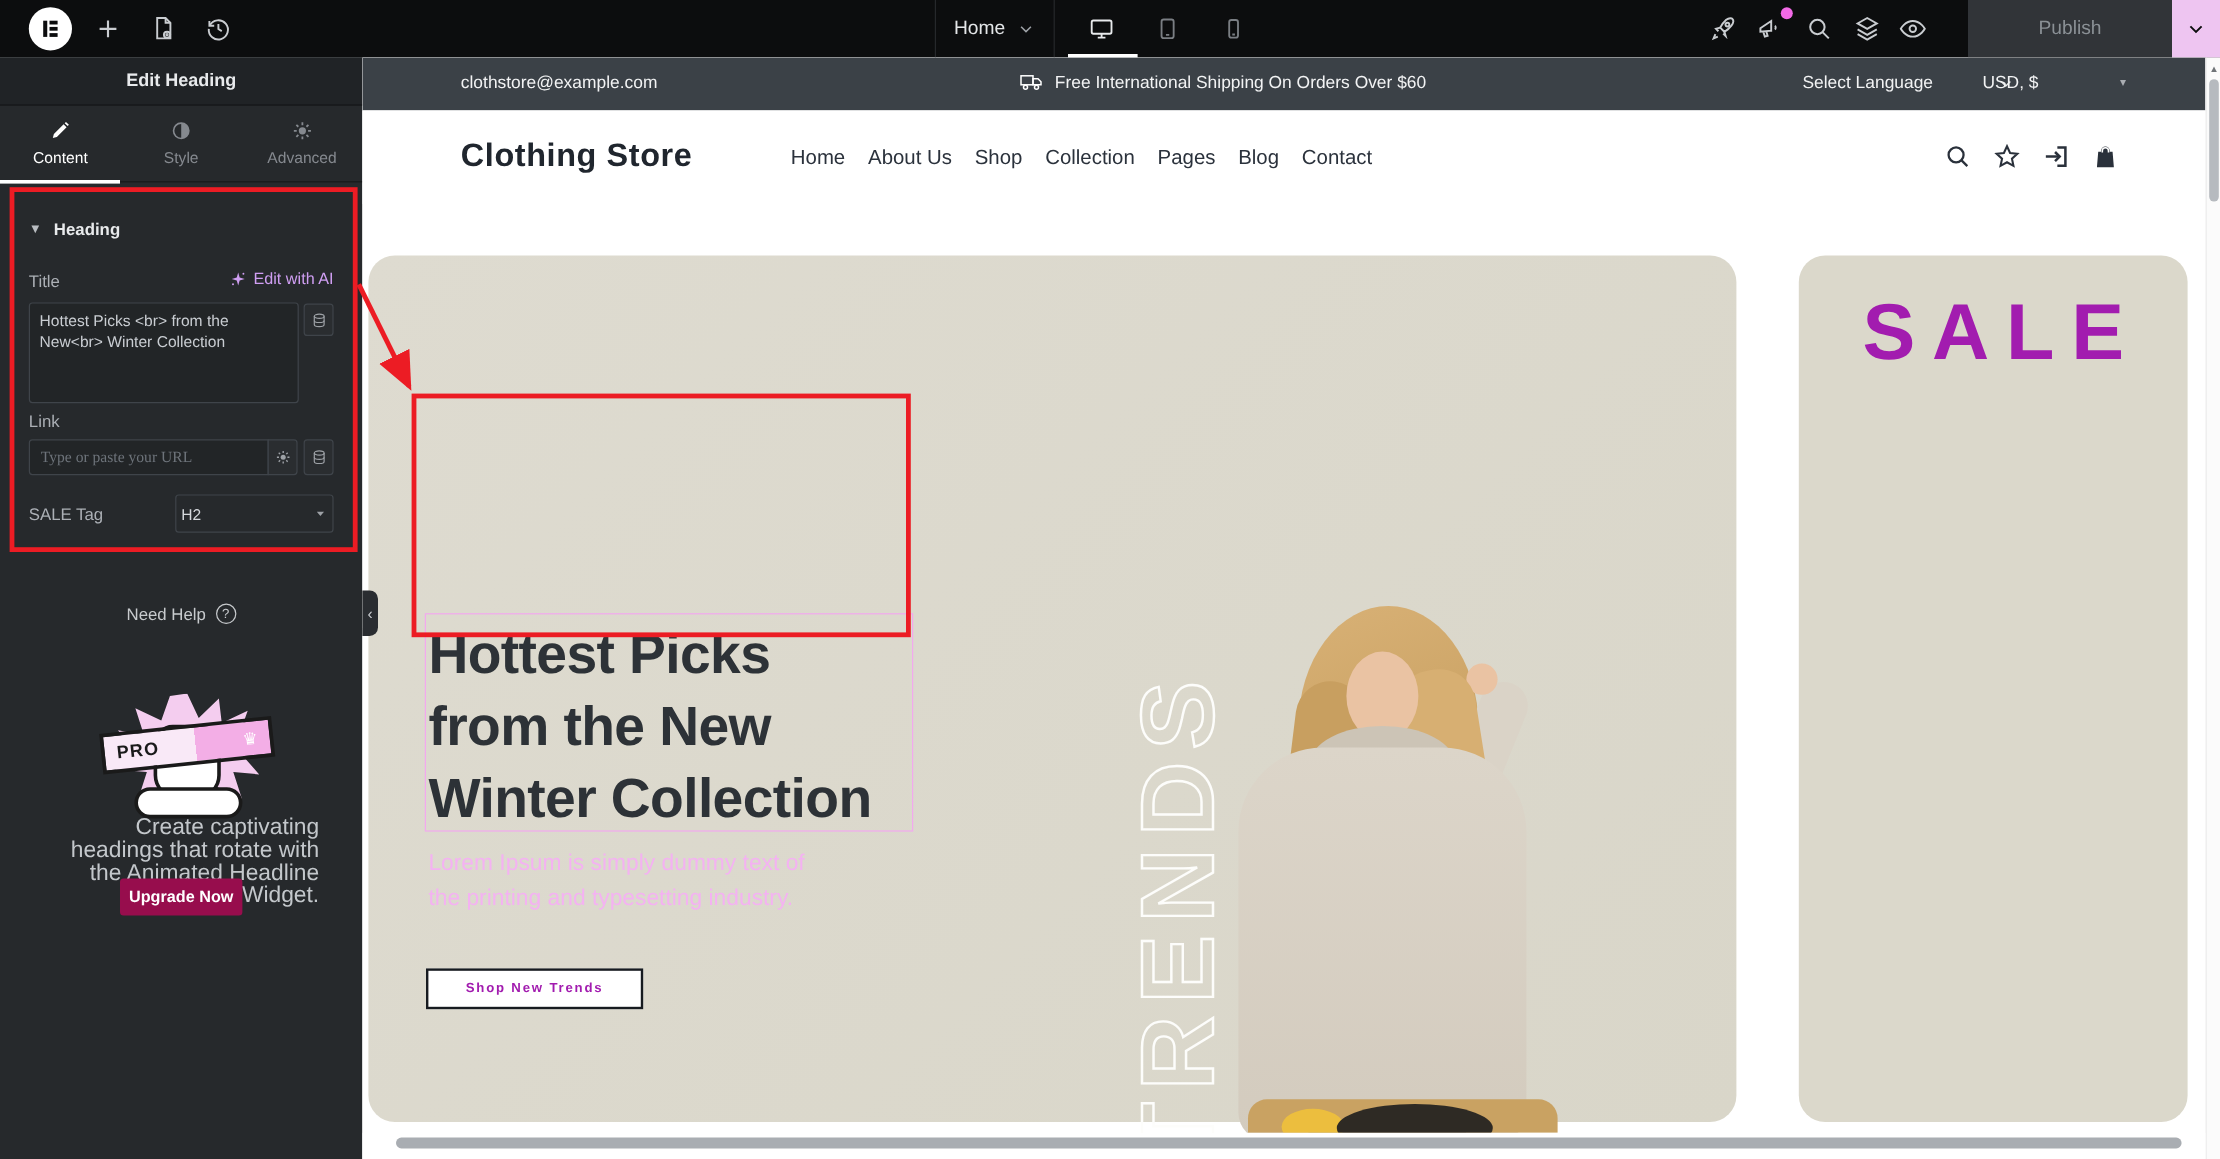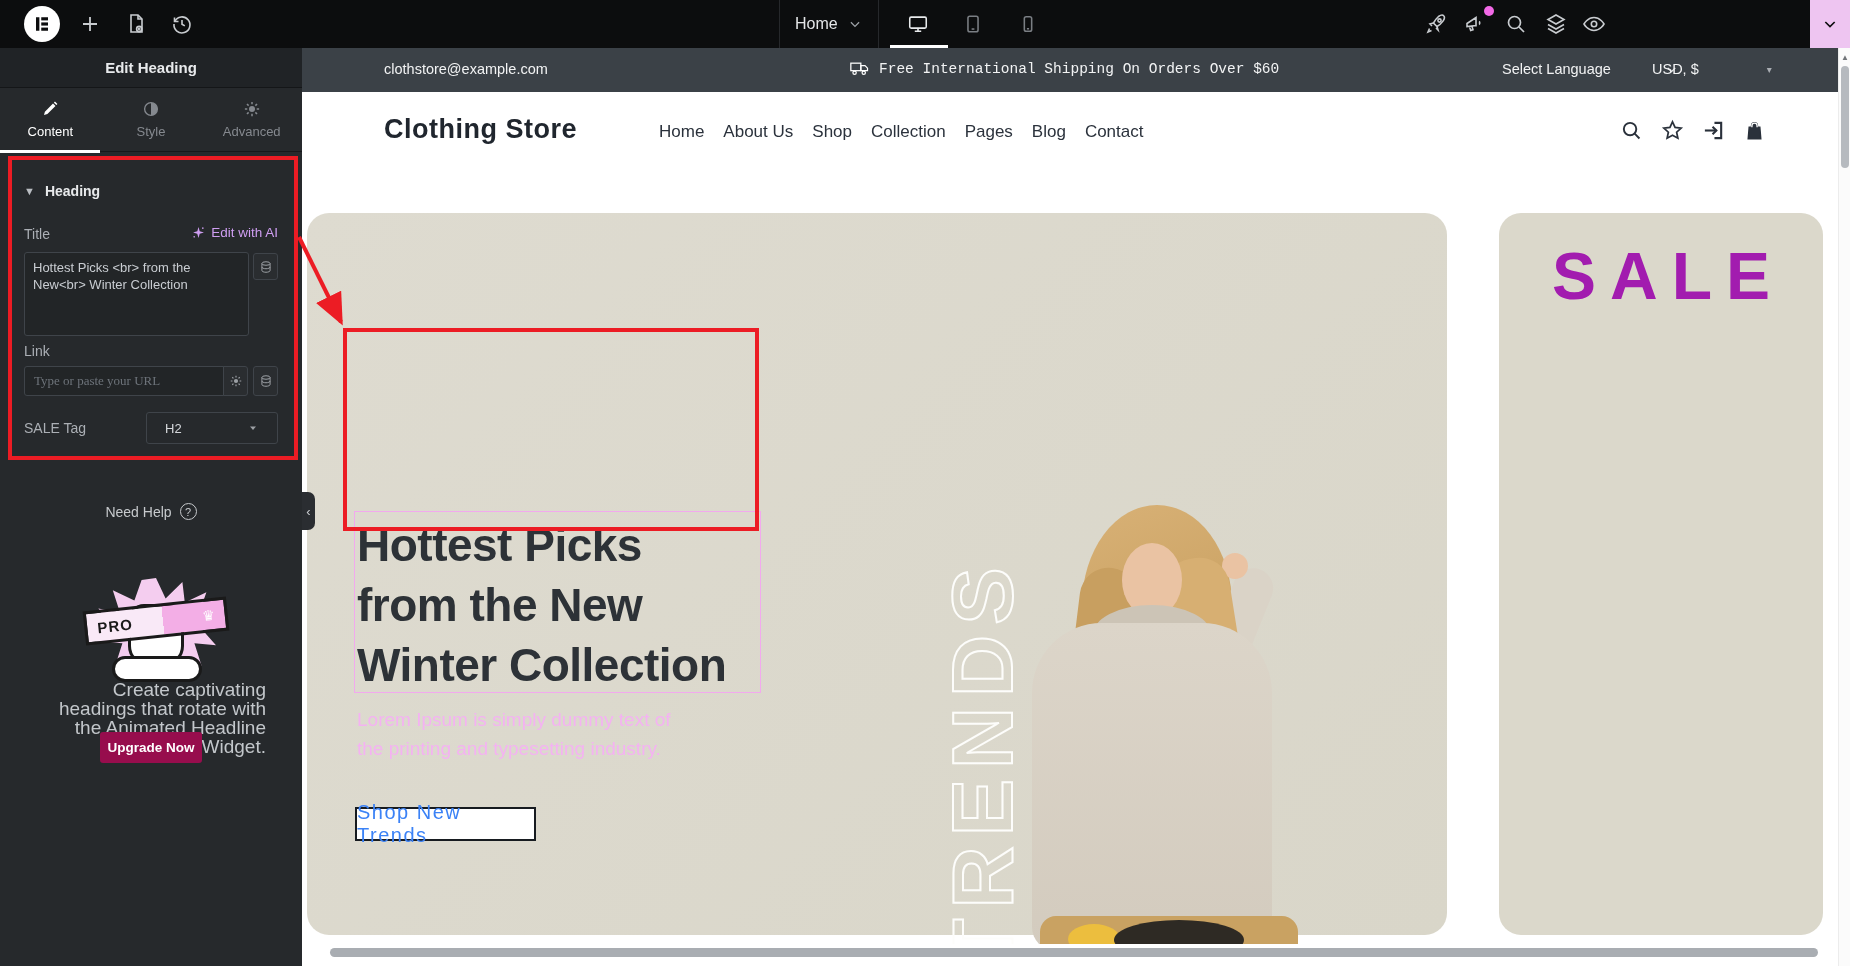--- a/index.html
+++ b/index.html
@@ -51,21 +51,21 @@
               font-family:"Liberation Sans",sans-serif;padding:6px 8px;resize:none;line-height:17px;}
   .mini-btn{position:absolute;width:25px;height:27px;background:#2A2D30;border:1px solid #3F444A;
             border-radius:3px;display:flex;align-items:center;justify-content:center;color:#9DA1A6;}
   .mini-btn svg{width:14px;height:14px;}
   .p-input{position:absolute;left:24px;top:318px;width:200px;height:30px;background:#222527;
            border:1px solid #3F444A;border-radius:3px 0 0 3px;color:#C9CDD2;font-size:13px;padding:0 9px;
            font-family:Liberation Serif, serif;}
   .p-input::placeholder{color:#6D737A;}
   .p-select{position:absolute;left:146px;top:364px;width:132px;height:32px;background:#26292C;
             border:1px solid #3F444A;border-radius:3px;display:flex;align-items:center;justify-content:space-between;
-            padding:0 18px;font-size:13px;color:#D5D8DC;}
+            padding:0 4px;font-size:13px;color:#D5D8DC;}
   .p-select svg{width:12px;height:12px;color:#9DA1A6;}
   .need-help{position:absolute;left:0;top:455px;width:302px;display:flex;align-items:center;justify-content:center;gap:8px;
              font-size:14px;color:#C7CACD;}
   .q-circle{width:17px;height:17px;border:1.5px solid #C7CACD;border-radius:50%;display:flex;align-items:center;
             justify-content:center;font-size:11px;}
   .collapse-handle{position:absolute;left:302px;top:492px;width:13px;height:38px;background:#2A2D31;
                    border-radius:0 7px 7px 0;display:flex;align-items:center;justify-content:center;
                    color:#C9CCD0;font-size:13px;z-index:20;}
   
   .burst{position:absolute;left:96px;top:530px;width:120px;height:102px;background:#F4CDEF;
@@ -79,43 +79,43 @@
   .banner .pro{font-size:15px;font-weight:bold;color:#1A1A1A;letter-spacing:1px;}
   .banner .crown{font-size:14px;color:#FFFFFF;}
   .promo-text{position:absolute;left:36px;top:632px;width:230px;text-align:right;font-size:19px;line-height:19px;color:#C3C7CB;}
   .upgrade-btn{position:absolute;left:100px;top:684px;width:102px;height:31px;background:#970D4D;border-radius:3px;
                display:flex;align-items:center;justify-content:center;color:#fff;font-size:13.5px;font-weight:bold;}
 
   
   .preview{position:absolute;left:302px;top:48px;width:1536px;height:918px;background:#fff;overflow:hidden;}
   .site-topbar{position:absolute;left:0;top:0;width:1536px;height:44px;background:#3B4147;color:#F2F3F4;font-size:14.5px;}
   .st-email{position:absolute;left:82px;top:13px;}
-  .st-ship{position:absolute;left:548px;top:13px;display:flex;align-items:center;gap:9px;font-family:Liberation Mono, monospace;}
+  .st-ship{position:absolute;left:548px;top:13px;display:flex;align-items:center;gap:9px;}
   .st-ship svg{width:20px;height:16px;}
   .st-lang{position:absolute;left:1200px;top:13px;display:flex;align-items:center;gap:54px;}
   .st-lang svg{width:13px;height:13px;}
   .st-cur{position:absolute;left:1350px;top:13px;display:flex;align-items:center;}
   .st-cur .tri{margin-left:68px;font-size:10px;color:#A9ADB2;}
 
   .site-header{position:absolute;left:0;top:44px;width:1536px;height:78px;background:#fff;}
   .logo{position:absolute;left:82px;top:22px;font-size:27px;font-weight:bold;color:#20262E;letter-spacing:.5px;}
   .nav{position:absolute;left:354px;top:30px;display:flex;gap:13px;font-size:17px;color:#2B323C;}
   .nav span{padding:0 3px;}
   .hdr-icons{position:absolute;left:1318px;top:27px;display:flex;gap:18px;color:#2A313B;}
   .hdr-icons svg{width:23px;height:23px;}
 
   .hero{position:absolute;left:5px;top:165px;width:1140px;height:722px;border-radius:22px;
         background:linear-gradient(135deg,#DEDBD0,#D9D6C9);}
   .sel-outline{position:absolute;left:47px;top:298px;width:407px;height:182px;border:1px solid #F2A9EE;}
   .hero-h{position:absolute;left:50px;top:302px;font-size:46px;line-height:60px;font-weight:bold;
           color:#2D3237;letter-spacing:-0.5px;}
   .hero-p{position:absolute;left:50px;top:492px;font-size:19px;line-height:29px;color:#F4B2F2;}
   .hero-cta{position:absolute;left:48px;top:594px;width:181px;height:34px;background:#FFFFFF;border:2px solid #171B20;
-            display:flex;align-items:center;justify-content:center;font-size:20px;font-weight:normal;
-            letter-spacing:1.5px;color:#3b82f6;}
+            display:flex;align-items:center;justify-content:center;font-size:11px;font-weight:bold;
+            letter-spacing:1.5px;color:#a21caf;}
   .trends{position:absolute;left:490px;top:527px;width:370px;height:92px;transform:rotate(-90deg);
           font-size:86px;font-weight:bold;letter-spacing:10px;color:transparent;
           -webkit-text-stroke:2px #FDFDFB;text-align:center;line-height:92px;}
 
   
   .woman{position:absolute;left:703px;top:292px;width:320px;height:475px;}
   .w-hairback{position:absolute;left:72px;top:0;width:150px;height:200px;border-radius:50%;
               background:linear-gradient(160deg,#D8B176,#C39A59);}
   .w-hairL{position:absolute;left:58px;top:62px;width:58px;height:250px;border-radius:30px;background:#C89F60;transform:rotate(7deg);}
   .w-hairR{position:absolute;left:168px;top:52px;width:66px;height:240px;border-radius:30px;background:#D7AF72;transform:rotate(-9deg);}
@@ -251,20 +251,23 @@
           <path d="M4 12.5l8 4.5 8-4.5"></path>
           <path d="M4 16.5l8 4.5 8-4.5"></path>
         </svg>
     </div>
     <div class="tb-icon" style="left:1582px">
       <svg viewBox="0 0 24 24" fill="none" stroke="currentColor" stroke-width="1.6">
           <path d="M2 12s3.5-6.5 10-6.5S22 12 22 12s-3.5 6.5-10 6.5S2 12 2 12z"></path>
           <circle cx="12" cy="12" r="2.7"></circle>
         </svg>
     </div>
+    <div class="publish-block">
+      <span>Publish</span>
+    </div>
     <div class="publish-caret">
       <svg viewBox="0 0 24 24" fill="none" stroke="currentColor" stroke-width="2.4">
           <path d="M5 9l7 7 7-7"></path>
         </svg>
     </div>
   </div>
 
   <div class="panel">
     <div class="panel-header">
       <span>Edit Heading</span>

